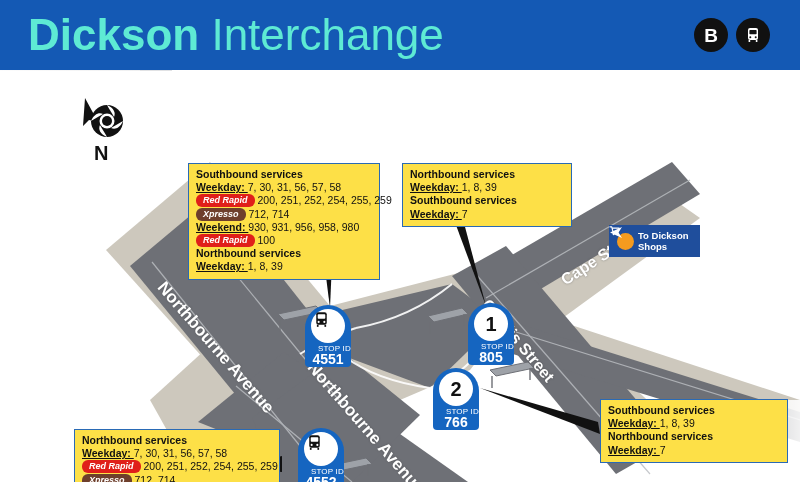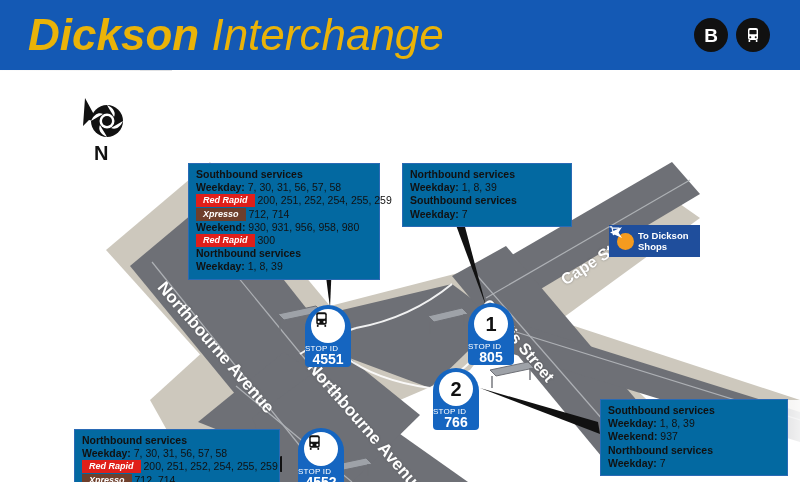--- a/index.html
+++ b/index.html
@@ -3,61 +3,61 @@
 <meta charset="utf-8">
 <style>
   html,body{margin:0;padding:0;background:#fff;}
   body{width:800px;height:482px;overflow:hidden;
        font-family:"Liberation Sans", sans-serif;}
 
   #page{position:relative;width:800px;height:482px;background:#ffffff;overflow:hidden;}
 
   
   #header{position:absolute;left:0;top:0;width:800px;height:70px;background:#1459b4;}
-  #title{position:absolute;left:28px;top:6px;font-size:44px;line-height:58px;color:#eab308;white-space:nowrap;font-style:italic;}
+  #title{position:absolute;left:28px;top:6px;font-size:44px;line-height:58px;color:#5eead4;white-space:nowrap;}
   #title .bold{font-weight:bold;}
   #title .light{font-weight:normal;}
   .hdr-badge{position:absolute;top:18px;width:34px;height:34px;border-radius:50%;
              background:#111111;display:flex;align-items:center;justify-content:center;}
   #badge-b{left:694px;}
   #badge-bus{left:736px;}
   #badge-b span{color:#ffffff;font-weight:bold;font-size:19px;line-height:19px;}
 
   
   #map{position:absolute;left:0;top:70px;width:800px;height:412px;background:#ffffff;}
   #map svg{position:absolute;left:0;top:0;}
 
   
   #compass{position:absolute;left:72px;top:26px;width:64px;height:74px;}
   #compass .nlabel{position:absolute;left:22px;top:47px;font-size:20px;font-weight:bold;color:#111;line-height:20px;}
 
   
-  .infobox{position:absolute;background:#0369a1;border:1px solid #2a6ab5;
+  .infobox{position:absolute;background:#fde047;border:1px solid #2a6ab5;
            padding:4px 7px 5px 7px;box-sizing:border-box;}
   .infobox .line{font-size:10.5px;line-height:13.2px;color:#111111;white-space:nowrap;}
   .infobox .hd{font-weight:bold;}
-  .infobox .lbl{font-weight:bold;}
-  .pill{display:inline-block;border-radius:0;color:#ffffff;font-style:italic;font-weight:bold;
+  .infobox .lbl{font-weight:bold;text-decoration:underline;}
+  .pill{display:inline-block;border-radius:6px;color:#ffffff;font-style:italic;font-weight:bold;
         font-size:9px;line-height:11px;padding:1px 7px;margin-right:3px;vertical-align:1px;}
   .pill.red{background:#e01f1a;}
   .pill.xp{background:#6e3f2c;}
 
   #box-sb-top{left:188px;top:93px;width:192px;}
   #box-nb-top{left:402px;top:93px;width:170px;}
   #box-nb-bot{left:74px;top:359px;width:206px;}
   #box-sb-bot{left:600px;top:329px;width:188px;}
 
   
   .stop{position:absolute;width:46px;height:62px;}
   .stop .body{position:absolute;left:0;top:0;width:46px;height:62px;
               background:#1565c0;border-radius:23px 23px 4px 4px;}
   .stop .disc{position:absolute;left:6px;top:4px;width:34px;height:34px;border-radius:50%;
               background:#ffffff;display:flex;align-items:center;justify-content:center;}
   .stop .disc .pnum{font-size:20px;font-weight:bold;color:#111111;line-height:20px;}
-  .stop .idlbl{position:absolute;left:0;top:39px;width:46px;text-align:left;
+  .stop .idlbl{position:absolute;left:0;top:39px;width:46px;text-align:right;
                font-size:8px;line-height:9px;color:#ffffff;letter-spacing:.2px;}
   .stop .idnum{position:absolute;left:0;top:47px;width:46px;text-align:center;
                font-size:14px;line-height:15px;font-weight:bold;color:#ffffff;}
 
   #stop-4551{left:305px;top:235px;}
   #stop-945{left:468px;top:233px;}
   #stop-946{left:433px;top:298px;}
   #stop-4552{left:298px;top:358px;}
 
   
@@ -280,38 +280,37 @@
       <div class="idlbl">STOP ID</div>
       <div class="idnum">4552</div>
     </div>
 
     <div class="infobox" id="box-sb-top">
         <div class="line"><span class="hd">Southbound services</span></div>
         <div class="line"><span class="lbl">Weekday: </span><span>7, 30, 31, 56, 57, 58</span></div>
         <div class="line"><span class="pill red">Red Rapid</span><span>200, 251, 252, 254, 255, 259</span></div>
         <div class="line"><span class="pill xp">Xpresso</span><span>712, 714</span></div>
         <div class="line"><span class="lbl">Weekend: </span><span>930, 931, 956, 958, 980</span></div>
-        <div class="line"><span class="pill red">Red Rapid</span><span>300</span></div>
+        <div class="line"><span class="pill red">Red Rapid</span><span>100</span></div>
         <div class="line"><span class="hd">Northbound services</span></div>
         <div class="line"><span class="lbl">Weekday: </span><span>1, 8, 39</span></div>
       </div>
     <div class="infobox" id="box-nb-top">
         <div class="line"><span class="hd">Northbound services</span></div>
         <div class="line"><span class="lbl">Weekday: </span><span>1, 8, 39</span></div>
         <div class="line"><span class="hd">Southbound services</span></div>
         <div class="line"><span class="lbl">Weekday: </span><span>7</span></div>
       </div>
     <div class="infobox" id="box-nb-bot">
         <div class="line"><span class="hd">Northbound services</span></div>
         <div class="line"><span class="lbl">Weekday: </span><span>7, 30, 31, 56, 57, 58</span></div>
         <div class="line"><span class="pill red">Red Rapid</span><span>200, 251, 252, 254, 255, 259</span></div>
         <div class="line"><span class="pill xp">Xpresso</span><span>712, 714</span></div>
       </div>
     <div class="infobox" id="box-sb-bot">
         <div class="line"><span class="hd">Southbound services</span></div>
         <div class="line"><span class="lbl">Weekday: </span><span>1, 8, 39</span></div>
-        <div class="line"><span class="lbl">Weekend: </span><span>937</span></div>
         <div class="line"><span class="hd">Northbound services</span></div>
         <div class="line"><span class="lbl">Weekday: </span><span>7</span></div>
       </div>
 
   </div>
 </div>
 
 </body></html>

